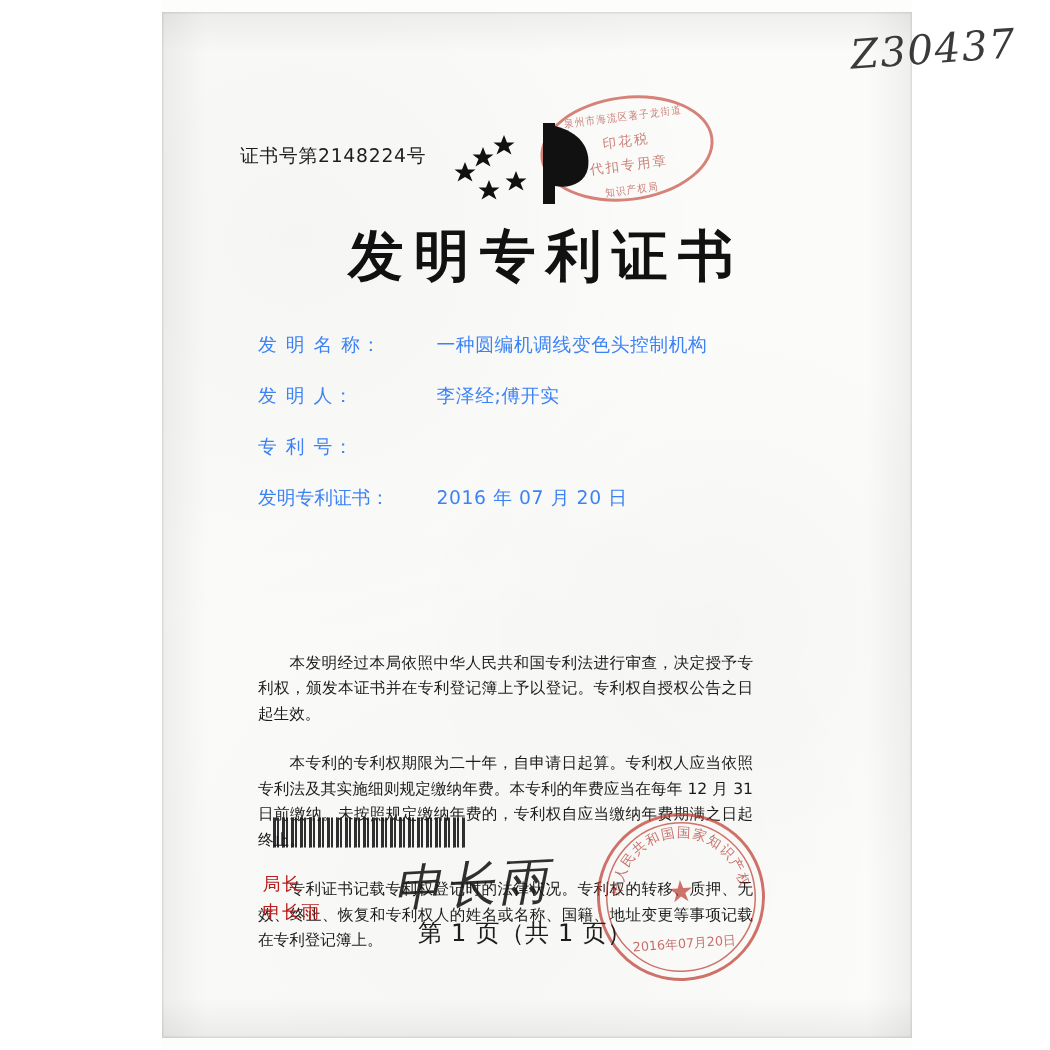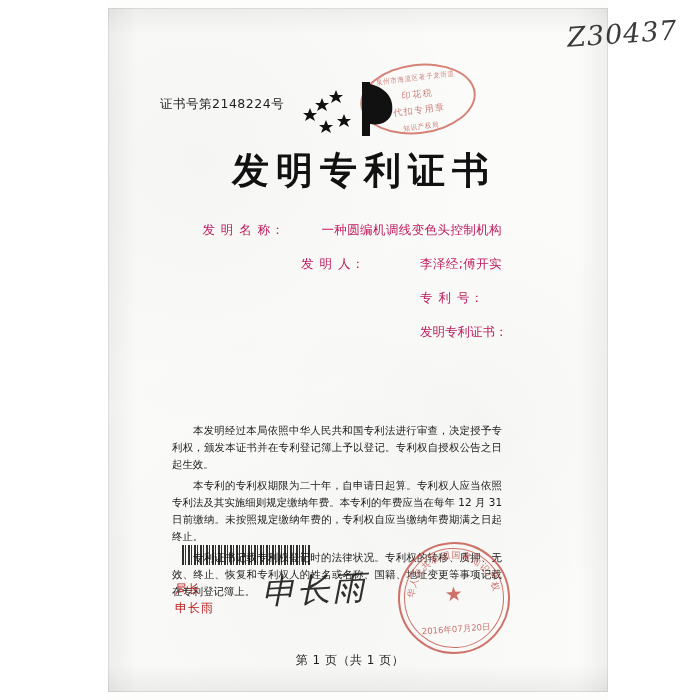--- a/index.html
+++ b/index.html
@@ -153,23 +153,22 @@
     position: absolute;
     left: 172px;
     top: 222px;
     width: 330px;
   }
   .field-row {
     display: flex;
     align-items: baseline;
     margin-bottom: 17px;
     font-size: 12.5px;
-    color: #be185d;
+    color: #3b82f6;
     white-space: nowrap;
-    justify-content: flex-end;
   }
   .field-label {
     width: 82px;
     flex: none;
     letter-spacing: 1px;
   }
   .field-label.wide { width: 82px; letter-spacing: 0; }
   .field-value {
     letter-spacing: 0.4px;
     margin-left: 37px;
@@ -180,21 +179,21 @@
     position: absolute;
     left: 172px;
     top: 418px;
     width: 330px;
     font-size: 10.4px;
     line-height: 17px;
     color: #1b1b1b;
     text-align: justify;
   }
   .body-text p {
-    margin: 4px 0 2px 0;
+    margin: 16px 0 2px 0;
     text-indent: 21px;
   }
 
   
   .barcode {
     position: absolute;
     left: 182px;
     top: 545px;
     width: 128px;
     height: 20px;
@@ -275,23 +274,23 @@
     text-align: center;
     font-size: 8.5px;
     color: #b0302a;
   }
 
   
   .footer {
     position: absolute;
     left: 0;
     right: 0;
-    top: 652px;
+    top: 612px;
     text-align: center;
-    font-size: 12px;
+    font-size: 16px;
     color: #1d1d1d;
     letter-spacing: 0.5px;
   }
 </style>
 </head>
 <body>
 
 <div class="page">
 
   <div class="edge-left"></div>
@@ -335,20 +334,21 @@
     </div>
     <div class="field-row">
       <span class="field-label">发 明 人：</span>
       <span class="field-value">李泽经;傅开实</span>
     </div>
     <div class="field-row">
       <span class="field-label">专 利 号：</span>
     </div>
     <div class="field-row">
       <span class="field-label wide">发明专利证书：</span>
+      <span class="field-value">2016 年 07 月 20 日</span>
     </div>
   </div>
 
   <div class="body-text">
     <p>本发明经过本局依照中华人民共和国专利法进行审查，决定授予专利权，颁发本证书并在专利登记簿上予以登记。专利权自授权公告之日起生效。</p>
     <p>本专利的专利权期限为二十年，自申请日起算。专利权人应当依照专利法及其实施细则规定缴纳年费。本专利的年费应当在每年 12 月 31 日前缴纳。未按照规定缴纳年费的，专利权自应当缴纳年费期满之日起终止。</p>
     <p>专利证书记载专利权登记时的法律状况。专利权的转移、质押、无效、终止、恢复和专利权人的姓名或名称、国籍、地址变更等事项记载在专利登记簿上。</p>
   </div>
 
   <div class="barcode"></div>

